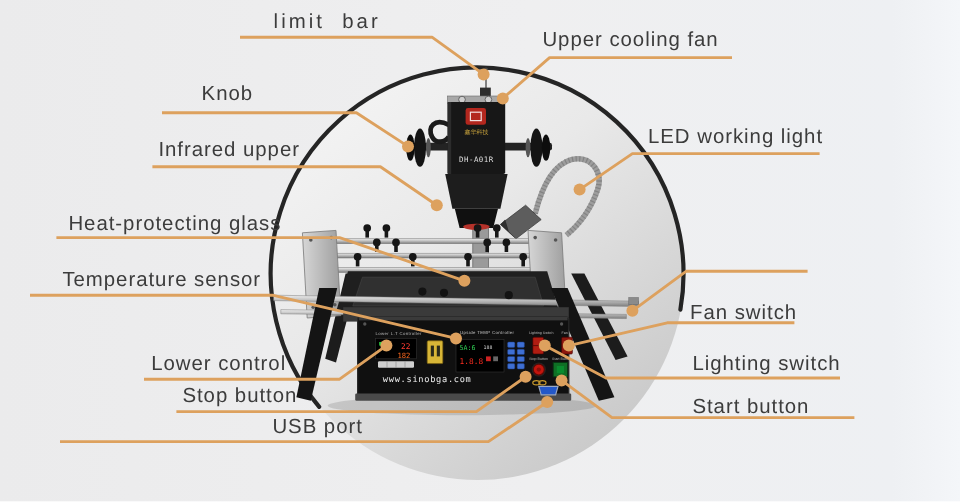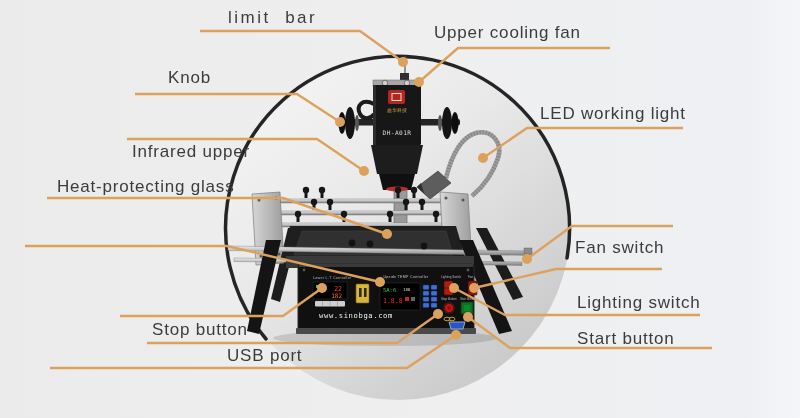--- a/index.html
+++ b/index.html
@@ -246,24 +246,26 @@
       <circle cx="474" cy="288" r="5"></circle>
       <circle cx="322" cy="288" r="5"></circle>
       <circle cx="454" cy="288" r="5"></circle>
       <circle cx="438" cy="314" r="5"></circle>
       <circle cx="468" cy="317" r="5"></circle>
       <circle cx="456" cy="335" r="5"></circle>
     </g>
   </svg>
 
   <div class="lbl wide" style="left:228px;top:8px;">limit  bar</div>
-  <div class="lbl" style="left:434px;top:23px;">Upper cooling fan</div>
+  <div class="lbl" style="left:452px;top:23px;">Upper cooling fan</div>
   <div class="lbl" style="left:168px;top:68px;">Knob</div>
-  <div class="lbl" style="left:132px;top:115px;margin-top:27px;">Infrared upper</div>
+  <div class="lbl" style="left:132px;top:115px;">Infrared upper</div>
   <div class="lbl" style="left:57px;top:177px;">Heat-protecting glass</div>
   <div class="lbl" style="left:540px;top:104px;">LED working light</div>
-  <div class="lbl" style="left:575px;top:238px;">Fan switch</div>
+  <div class="lbl" style="left:52px;top:223px;">Temperature sensor</div>
+  <div class="lbl" style="left:575px;top:251px;">Fan switch</div>
+  <div class="lbl" style="left:126px;top:293px;">Lower control</div>
   <div class="lbl" style="left:577px;top:293px;">Lighting switch</div>
   <div class="lbl" style="left:152px;top:320px;">Stop button</div>
   <div class="lbl" style="left:577px;top:329px;">Start button</div>
   <div class="lbl" style="left:211px;top:346px;margin-left:16px;">USB port</div>
 
 </div>
 
 </body></html>

